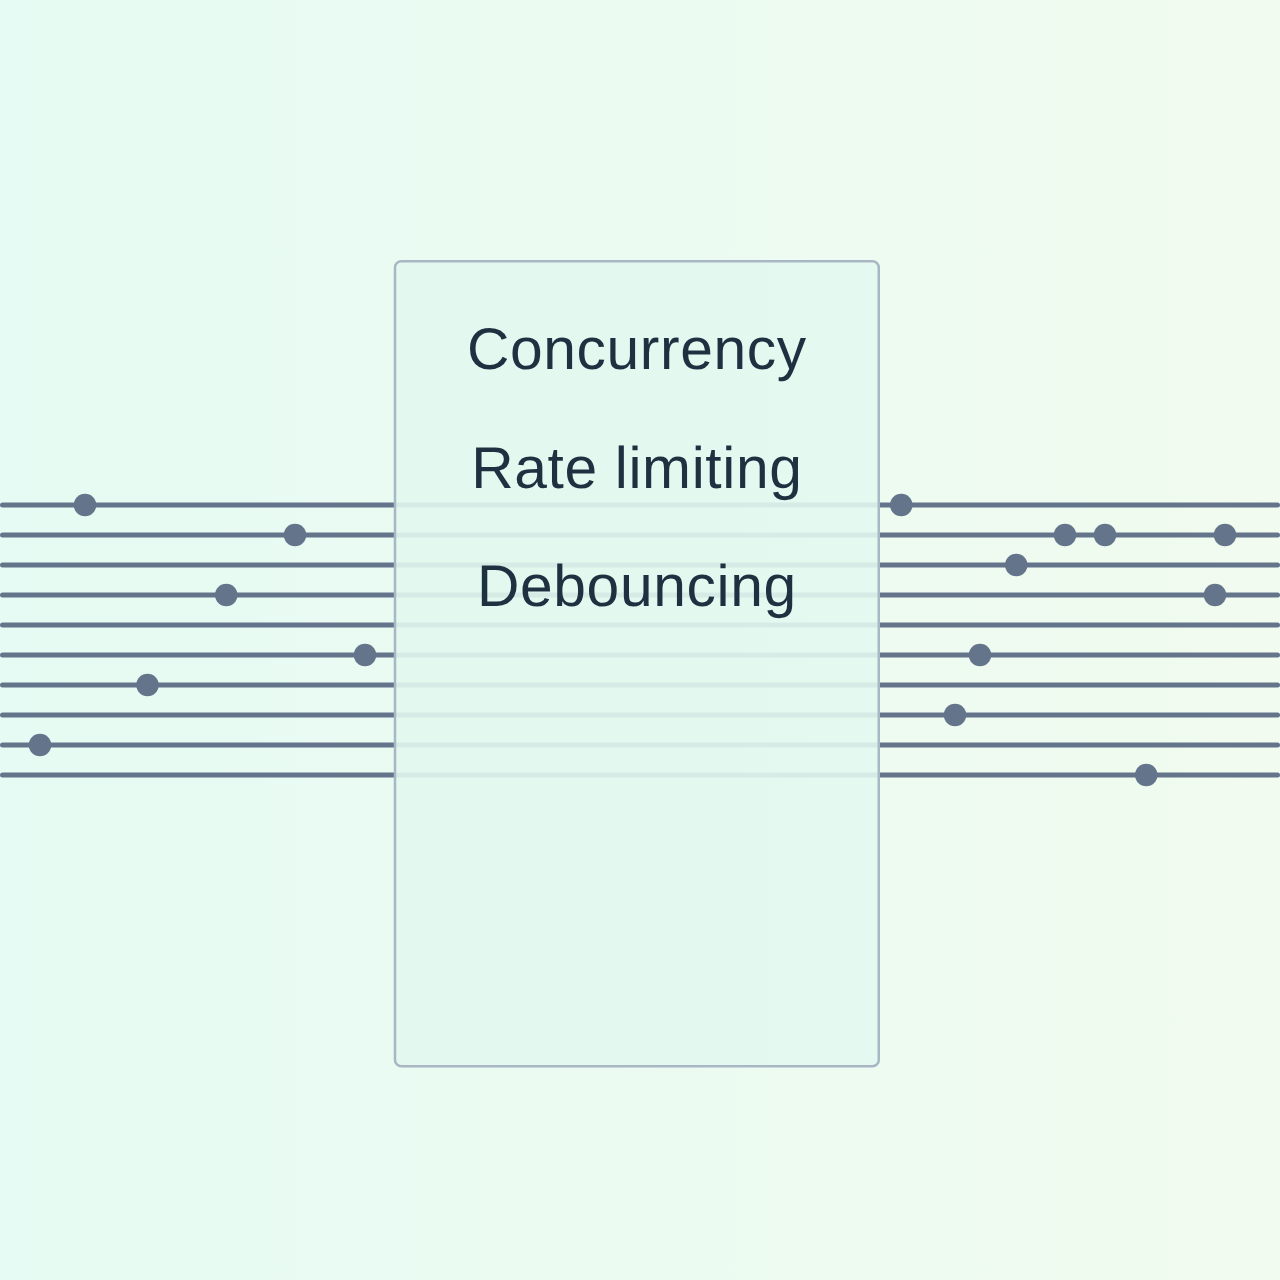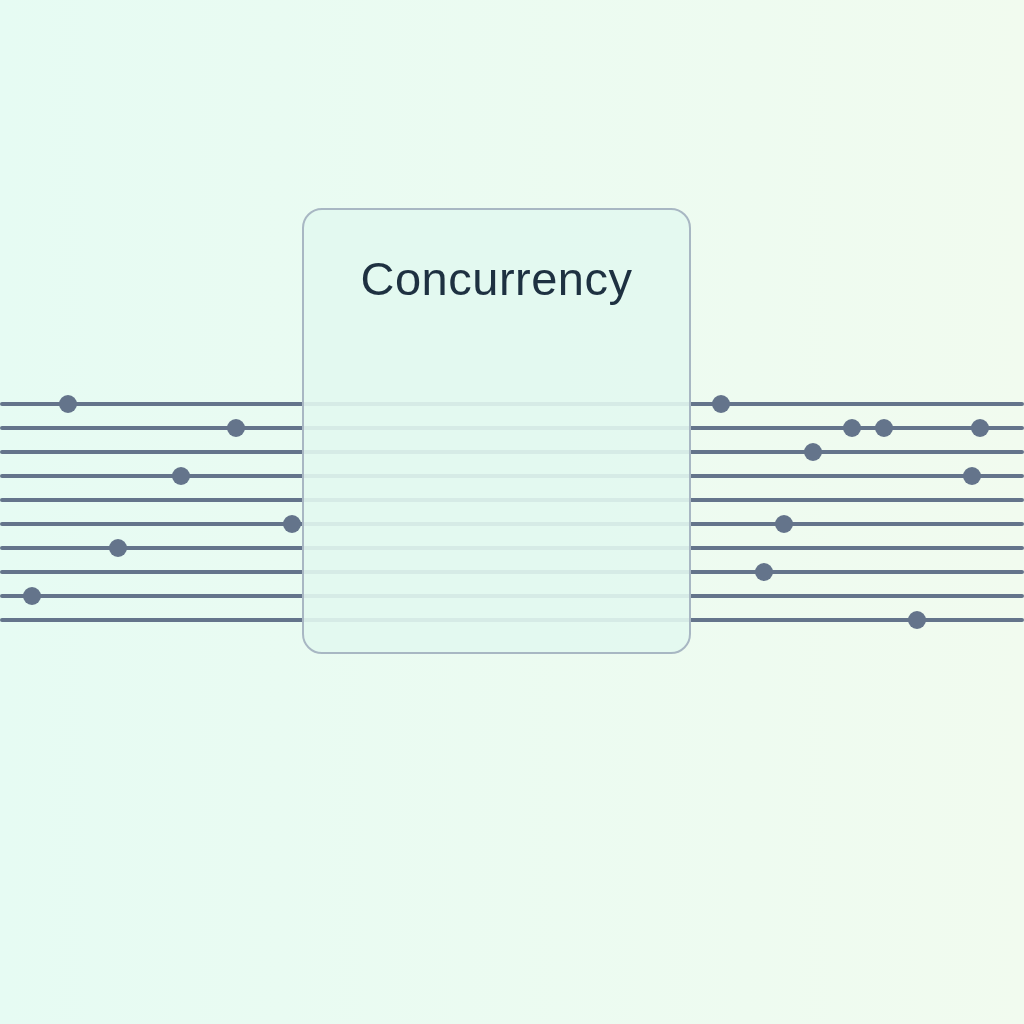--- a/index.html
+++ b/index.html
@@ -29,28 +29,28 @@
   }
   .stream-dot {
     position: absolute;
     width: 18px;
     height: 18px;
     border-radius: 50%;
     background: var(--dot-color);
   }
   .concept-card {
     position: absolute;
-    left: 302px;
+    left: 315px;
     top: 208px;
     width: 389px;
-    height: 446px;
+    height: 646px;
     box-sizing: border-box;
     background: var(--card-bg);
     border: 2px solid var(--card-border);
-    border-radius: 20px;
+    border-radius: 6px;
     display: flex;
     flex-direction: column;
     align-items: center;
     padding-top: 38px;
     gap: 33px;
   }
   .concept-label {
     height: 62px;
     line-height: 62px;
     font-size: 47px;
@@ -89,15 +89,17 @@
       <div class="stream-dot" style="left: 971px; top: 419px;"></div>
       <div class="stream-dot" style="left: 804px; top: 443px;"></div>
       <div class="stream-dot" style="left: 963px; top: 467px;"></div>
       <div class="stream-dot" style="left: 775px; top: 515px;"></div>
       <div class="stream-dot" style="left: 755px; top: 563px;"></div>
       <div class="stream-dot" style="left: 908px; top: 611px;"></div>
     </div>
 
   <div class="concept-card">
     <div class="concept-label">Concurrency</div>
+    <div class="concept-label">Rate limiting</div>
+    <div class="concept-label">Debouncing</div>
   </div>
 
 </div>
 
 </body></html>

